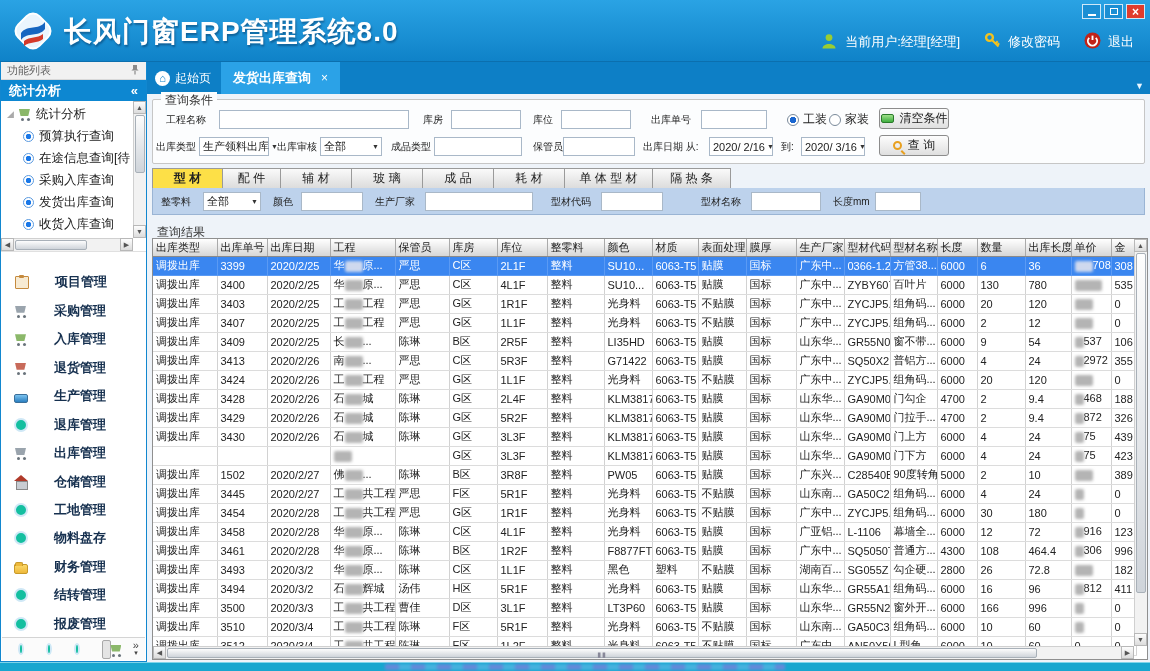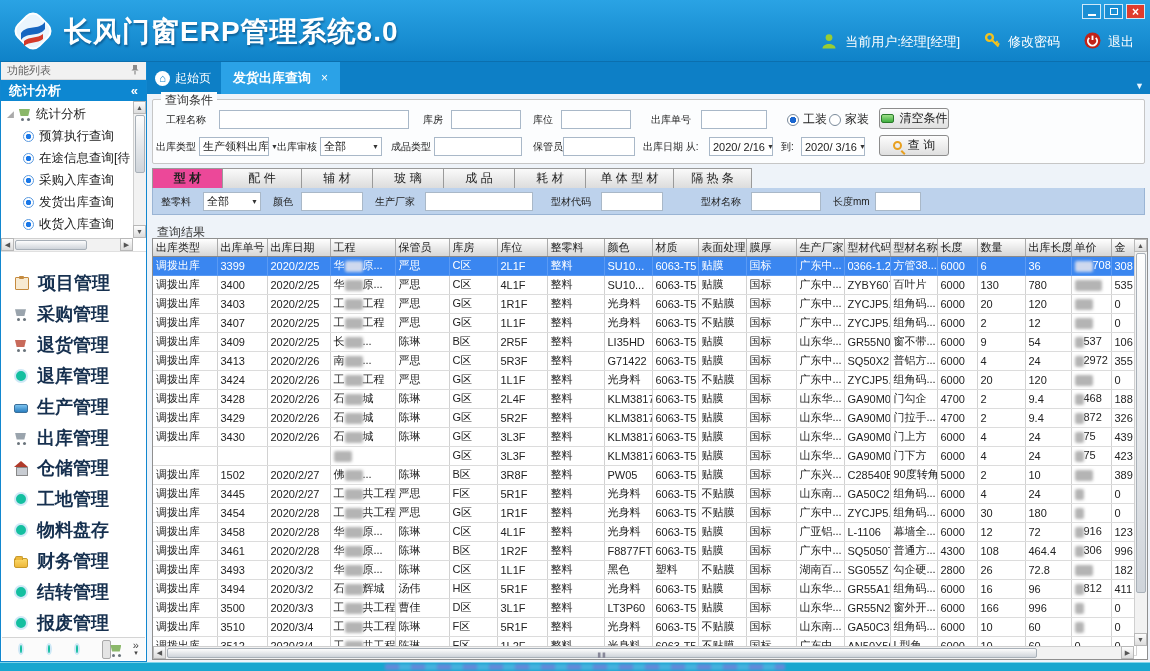--- a/index.html
+++ b/index.html
@@ -37,21 +37,21 @@
   .tree-dot { width:11px; height:11px; border-radius:50%; flex:0 0 11px; border:1px solid #5a9ae0;
     background:radial-gradient(circle,#1a78e8 0 2.5px,#fff 3px); }
   .tw { color:#aaa; font-size:9px; }
   .vscroll { position:absolute; right:0; top:0; width:13px; background:#f2f2f2; border-left:1px solid #d0d0d0; }
   .hscroll { position:absolute; left:0; bottom:0; height:13px; background:#f2f2f2; border-top:1px solid #d0d0d0; }
   .scroll-btn { position:absolute; width:13px; height:13px; background:linear-gradient(#fdfdfd,#dcdcdc);
     border:1px solid #b8b8b8; color:#555; font-size:7px; display:flex; align-items:center; justify-content:center; cursor:pointer; }
   .thumb { position:absolute; background:linear-gradient(#fdfdfd,#cfd4da); border:1px solid #a8b0b8; border-radius:2px; cursor:pointer; }
   .grip { color:#889; font-size:7px; letter-spacing:1px; text-align:center; line-height:11px; }
   .side-menu { position:absolute; left:1px; right:1px; top:206px; height:370px; display:flex; flex-direction:column; }
-  .menu-item { flex:1; display:flex; align-items:center; gap:9px; padding-left:12px; font-size:18px;
+  .menu-item { flex:1; display:flex; align-items:center; gap:26px; padding-left:12px; font-size:13px;
     font-weight:bold; color:#16304f; cursor:pointer; white-space:nowrap; }
   .mi-ic { width:14px; height:14px; flex:0 0 14px; position:relative; }
   .ic-circle { border-radius:50%; background:#14bfa0; border:2px solid #cfe8f6; }
   .ic-clip { width:11px; height:13px; margin-left:1px; background:#f7ead2; border:1px solid #c58a3e; border-radius:1px; }
   .ic-clip::before { content:""; position:absolute; left:3px; top:-2px; width:5px; height:3px; background:#c58a3e; border-radius:1px; }
   .ic-clip.gray { background:#f2f2f2; border-color:#9aa4ac; } .ic-clip.gray::before { background:#9aa4ac; }
   .ic-cart { }
   .ic-cart::before { content:""; position:absolute; left:1px; top:2px; width:11px; height:7px; background:#9aa4ad;
     clip-path:polygon(0 0,100% 0,85% 100%,15% 100%); }
   .ic-cart::after { content:""; position:absolute; left:3px; bottom:0; width:3px; height:3px; border-radius:50%;
@@ -99,21 +99,21 @@
     display:flex; align-items:center; justify-content:center; gap:6px; cursor:pointer; position:absolute; }
   .ic-clear { width:13px; height:9px; background:linear-gradient(#9fe08a,#3fae3f); border:1px solid #2a7a2a; border-radius:2px; }
   .ic-mag { width:9px; height:9px; border:2px solid #e8a020; border-radius:50%; position:relative; }
   .ic-mag::after { content:""; position:absolute; left:7px; top:7px; width:5px; height:2px; background:#e8a020;
     transform:rotate(45deg); transform-origin:0 0; }
 
   .mat-tabs { position:absolute; left:5px; top:106px; right:5px; height:21px; display:flex; }
   .mtab { height:21px; border:1px solid #9a9a9a; border-left:none; background:linear-gradient(#fafafa,#dcdcdc);
     font-size:12px; display:flex; align-items:center; justify-content:center; cursor:pointer; white-space:nowrap; }
   .mtab:first-child { border-left:1px solid #9a9a9a; }
-  .mtab.active { background:#ec4899; border-bottom:1px solid #fff; font-weight:bold;text-align:center; }
+  .mtab.active { background:#fde047; border-bottom:1px solid #fff; font-weight:bold;text-align:center; }
 
   .blue-band { position:absolute; left:5px; top:126px; right:5px; height:27px; background:#bdd2ec;
     border:1px solid #9ab4d4; border-top:none; }
 
   .results-label { position:absolute; left:10px; top:162px; font-size:12px; color:#333; }
 
   .table-wrap { position:absolute; left:5px; top:176px; right:2px; bottom:2px; border:1px solid #8f8f8f;
     background:#fff; overflow:hidden; }
   table { border-collapse:collapse; table-layout:fixed; width:983px; }
   th { height:17px; background:linear-gradient(#ffffff,#d6d6d6); border-right:1px solid #aaa; border-bottom:1px solid #8a8a8a;
@@ -238,30 +238,34 @@
   <div class="side-menu" id="side-menu">
       <div class="menu-item">
         <span class="mi-ic ic-clip"></span>
         <span>项目管理</span>
       </div>
       <div class="menu-item">
         <span class="mi-ic ic-cart"></span>
         <span>采购管理</span>
       </div>
       <div class="menu-item">
+        <span class="mi-ic ic-cart green"></span>
+        <span>入库管理</span>
+      </div>
+      <div class="menu-item">
         <span class="mi-ic ic-cart red"></span>
         <span>退货管理</span>
       </div>
       <div class="menu-item">
+        <span class="mi-ic ic-chart"></span>
+        <span>生产管理</span>
+      </div>
+      <div class="menu-item">
         <span class="mi-ic ic-circle"></span>
         <span>退库管理</span>
-      </div>
-      <div class="menu-item">
-        <span class="mi-ic ic-chart"></span>
-        <span>生产管理</span>
       </div>
       <div class="menu-item">
         <span class="mi-ic ic-cart"></span>
         <span>出库管理</span>
       </div>
       <div class="menu-item">
         <span class="mi-ic ic-house"></span>
         <span>仓储管理</span>
       </div>
       <div class="menu-item">
@@ -359,21 +363,21 @@
         <span class="arr">▼</span>
     </span>
     <span class="btn" style="left:726px; top:35px; width:70px; height:21px;">
       <span class="ic-mag"></span>
       <span>查 询</span>
     </span>
   </div>
 
   <div class="mat-tabs" id="mat-tabs">
       <div class="mtab active" style="width:71px">型 材</div>
-      <div class="mtab" style="width:79px">配 件</div>
+      <div class="mtab" style="width:58px">配 件</div>
       <div class="mtab" style="width:71px">辅 材</div>
       <div class="mtab" style="width:71px">玻 璃</div>
       <div class="mtab" style="width:71px">成 品</div>
       <div class="mtab" style="width:71px">耗 材</div>
       <div class="mtab" style="width:88px">单 体 型 材</div>
       <div class="mtab" style="width:78px">隔 热 条</div>
     </div>
 
   <div class="blue-band">
     <span class="qlabel" style="left:8px; top:4px;">整零料</span>

